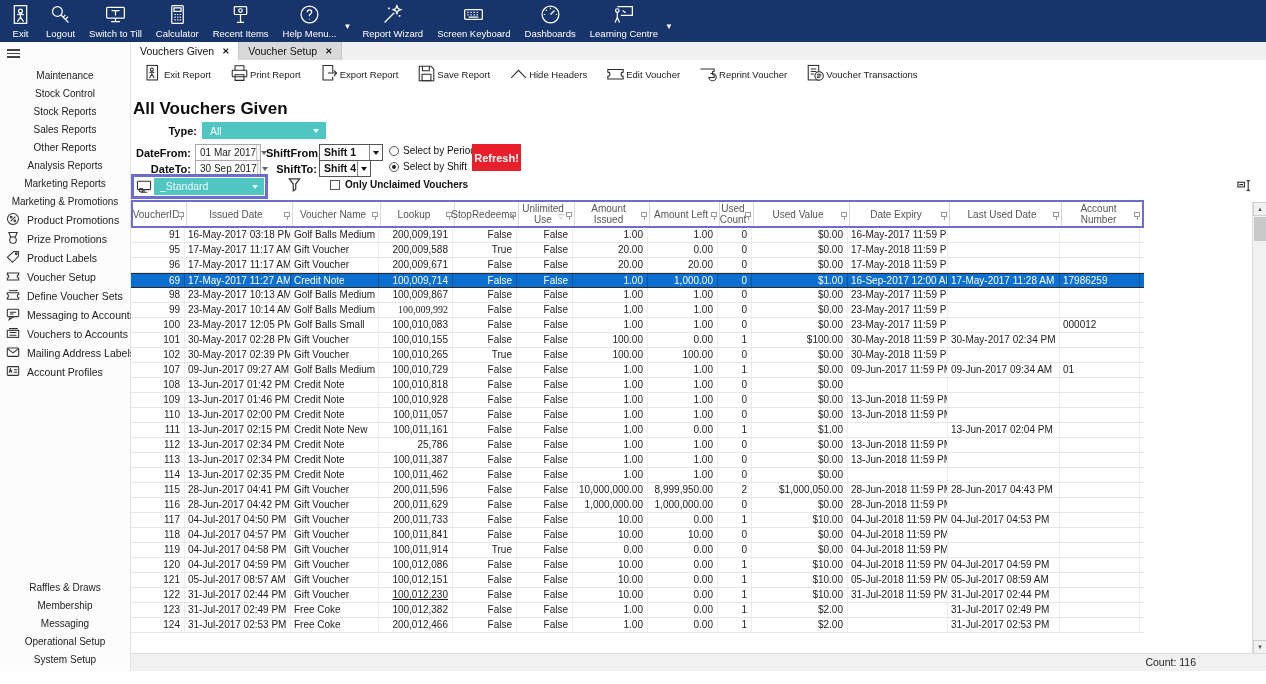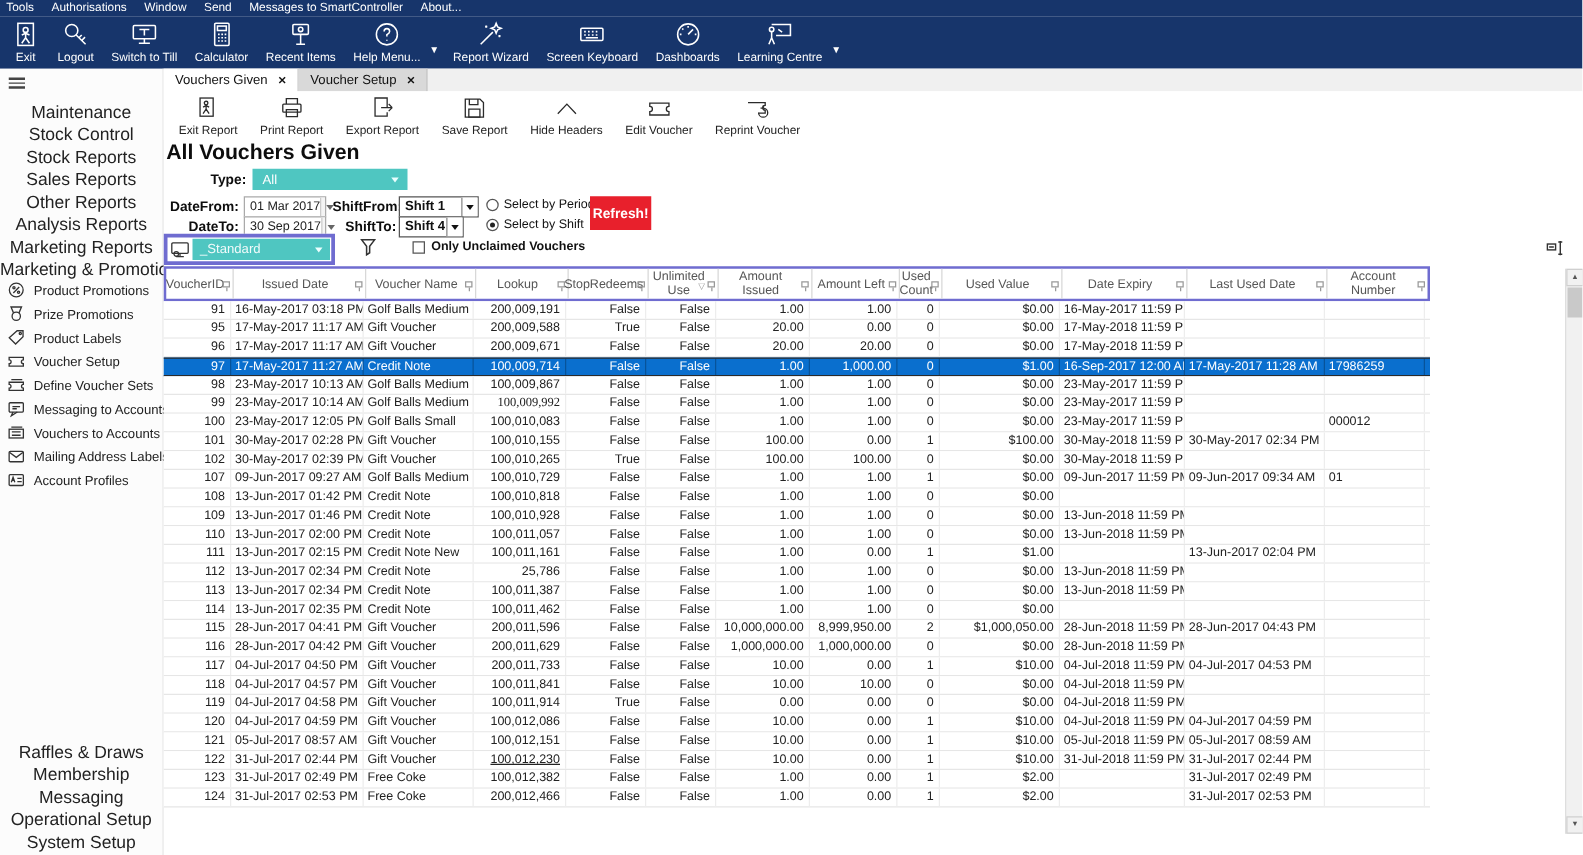--- a/index.html
+++ b/index.html
@@ -26,21 +26,21 @@
 
   
   .sidebar { width:131px; background:#fcfcfc; border-right:1px solid #e3e3e3;
     display:flex; flex-direction:column; flex-shrink:0; }
   .hamburger { width:13px; margin:5px 0 2px 7px; }
   .hamburger div { height:1.5px; background:#444; margin:2px 0; }
   .side-dd { height:16px; background:#4fc6c1; color:#fff; font-size:10px; line-height:16px;
     text-align:center; margin:2px 2px 1px 2px; position:relative; cursor:pointer; }
   .side-dd .car { position:absolute; right:6px; top:6px; width:0; height:0;
     border-left:3.5px solid transparent; border-right:3.5px solid transparent; border-top:4px solid #e6ffff; }
-  .plain-item { height:18px; line-height:18px; text-align:center; font-size:14px; color:#222;
+  .plain-item { height:18px; line-height:18px; text-align:center; font-size:10px; color:#222;
     white-space:nowrap; cursor:pointer; }
   .icon-item { height:19px; display:flex; align-items:center; padding-left:6px; gap:7px;
     font-size:10.5px; color:#222; white-space:nowrap; cursor:pointer; }
   .icon-item svg { width:14px; height:14px; stroke:#333; fill:none; stroke-width:1.2; flex-shrink:0; }
   .side-spacer { flex:1; }
   .side-bottom { margin-bottom:2px; }
   .side-top-items { margin-top:5px; }
 
   
   .main { position:relative; flex:1; background:#fff; }
@@ -49,21 +49,21 @@
   .tabbar { position:absolute; left:0; top:0; right:0; height:18px; background:#f0f0f0;
     display:flex; align-items:stretch; }
   .tab { display:flex; align-items:center; gap:8px; padding:0 9px; font-size:10.5px; color:#111;
     background:#d9d9d9; border-right:1px solid #c6c6c6; cursor:pointer; white-space:nowrap; }
   .tab.active { background:#fff; }
   .tab .x { font-size:8.5px; font-weight:bold; color:#111; }
 
   
   .report-toolbar { position:absolute; left:0; top:18px; right:0; height:39px; background:#fff;
     display:flex; align-items:flex-start; padding-left:3px; }
-  .rbtn { display:flex; flex-direction:column; align-items:center; padding:2px 9px 0 9px; cursor:default;justify-content:flex-end; }
+  .rbtn { display:flex; flex-direction:row; align-items:center; padding:2px 9px 0 9px; cursor:default;justify-content:flex-end; }
   .rbtn .icon { height:23px; display:flex; align-items:center; }
   .rbtn .icon svg { stroke:#2b2b2b; fill:none; stroke-width:1.3; width:21px; height:21px; }
   .rbtn .lbl { font-size:9.5px; color:#222; margin-top:1px; white-space:nowrap; }
 
   
   .content { position:absolute; left:0; top:57px; right:0; bottom:18px; }
   .page-title { position:absolute; left:2px; top:0; font-size:17px; font-weight:bold; color:#0d0d0d; }
 
   .flabel { position:absolute; font-size:11px; font-weight:bold; color:#0d0d0d; text-align:right; }
   .teal-dd { position:absolute; background:#4fc6c1; color:#fff; font-size:10.5px;
@@ -135,28 +135,20 @@
   
   .statusbar { position:absolute; left:0; right:0; bottom:0; height:18px; background:#f1f1f1;
     border-top:1px solid #dcdcdc; font-size:10.5px; color:#222; text-align:right;
     padding-right:70px; line-height:17px; }
 </style>
 </head>
 <body>
 
 <div class="app">
 
-  <div class="menubar" id="menubar">
-      <span>Tools</span>
-      <span>Authorisations</span>
-      <span>Window</span>
-      <span>Send</span>
-      <span>Messages to SmartController</span>
-      <span>About...</span>
-    </div>
 
   <div class="toolbar" id="toolbar">
       <div class="tbtn">
         <span class="icon">
           <svg viewBox="0 0 26 26">
             <rect x="6" y="3" width="14" height="20"></rect>
             <circle cx="13" cy="9" r="2.2"></circle>
             <path d="M13 11.5v4.5l-3.5 5M13 16l3.5 5M9.5 13.5l3.5-1.5 3.5 1.5"></path>
           </svg>
         </span>
@@ -413,20 +405,31 @@
             <span class="lbl">Edit Voucher</span>
           </div>
           <div class="rbtn">
             <span class="icon">
               <svg viewBox="0 0 26 26">
                 <path d="M3 7.5h17v2.8a2.4 2.4 0 000 4.8v2.9h-7"></path>
                 <path d="M13.5 17.5a4.5 4.5 0 104.5-4.5m0 0v-2.6m0 2.6h-2.6"></path>
               </svg>
             </span>
             <span class="lbl">Reprint Voucher</span>
+          </div>
+          <div class="rbtn">
+            <span class="icon">
+              <svg viewBox="0 0 26 26">
+                <rect x="4" y="3" width="13" height="18"></rect>
+                <path d="M7 7.5h7M7 10.5h7M7 13.5h4"></path>
+                <circle cx="17.5" cy="16" r="5.2" fill="#fff"></circle>
+                <path d="M14.8 14h5.4M14.8 16h5.4M14.8 18h3.4"></path>
+              </svg>
+            </span>
+            <span class="lbl">Voucher Transactions</span>
           </div>
         </div>
 
       <div class="content">
         <div class="page-title">All Vouchers Given</div>
 
         <div class="flabel" style="left:0;top:26px;width:66px;">Type:</div>
         <div class="teal-dd" style="left:71px;top:23px;width:124px;height:17px;">
           <span>All</span>
           <span class="car" style="top:7px;"></span>
@@ -581,21 +584,21 @@
                 <div class="td r" style="width: 56px;">False</div>
                 <div class="td r" style="width: 75px;">20.00</div>
                 <div class="td r" style="width: 70px;">20.00</div>
                 <div class="td r" style="width: 34px;">0</div>
                 <div class="td r" style="width: 96px;">$0.00</div>
                 <div class="td l" style="width: 100px;">17-May-2018 11:59 PM</div>
                 <div class="td l" style="width: 112px;"></div>
                 <div class="td l" style="width: 80px;"></div>
               </div>
               <div class="tr sel">
-                <div class="td r" style="width: 54px;">97</div>
+                <div class="td r" style="width: 54px;">69</div>
                 <div class="td l" style="width: 106px;">17-May-2017 11:27 AM</div>
                 <div class="td l" style="width: 88px;">Credit Note</div>
                 <div class="td r" style="width: 74px;">100,009,714</div>
                 <div class="td r" style="width: 64px;">False</div>
                 <div class="td r" style="width: 56px;">False</div>
                 <div class="td r" style="width: 75px;">1.00</div>
                 <div class="td r" style="width: 70px;">1,000.00</div>
                 <div class="td r" style="width: 34px;">0</div>
                 <div class="td r" style="width: 96px;">$1.00</div>
                 <div class="td l" style="width: 100px;">16-Sep-2017 12:00 AM</div>
@@ -956,15 +959,18 @@
             <rect x="1.5" y="4.5" width="7" height="5"></rect>
             <path d="M12.5 2v12M10.8 2.8h3.4M10.8 13.2h3.4M3 7h4"></path>
           </svg>
       </div>
       <div class="vscroll">
         <div class="vbtn up">▲</div>
         <div class="vthumb"></div>
         <div class="vbtn down">▼</div>
       </div>
 
+      <div class="statusbar">
+        <span>Count: 116</span>
+      </div>
     </div>
   </div>
 </div>
 
 </body></html>

